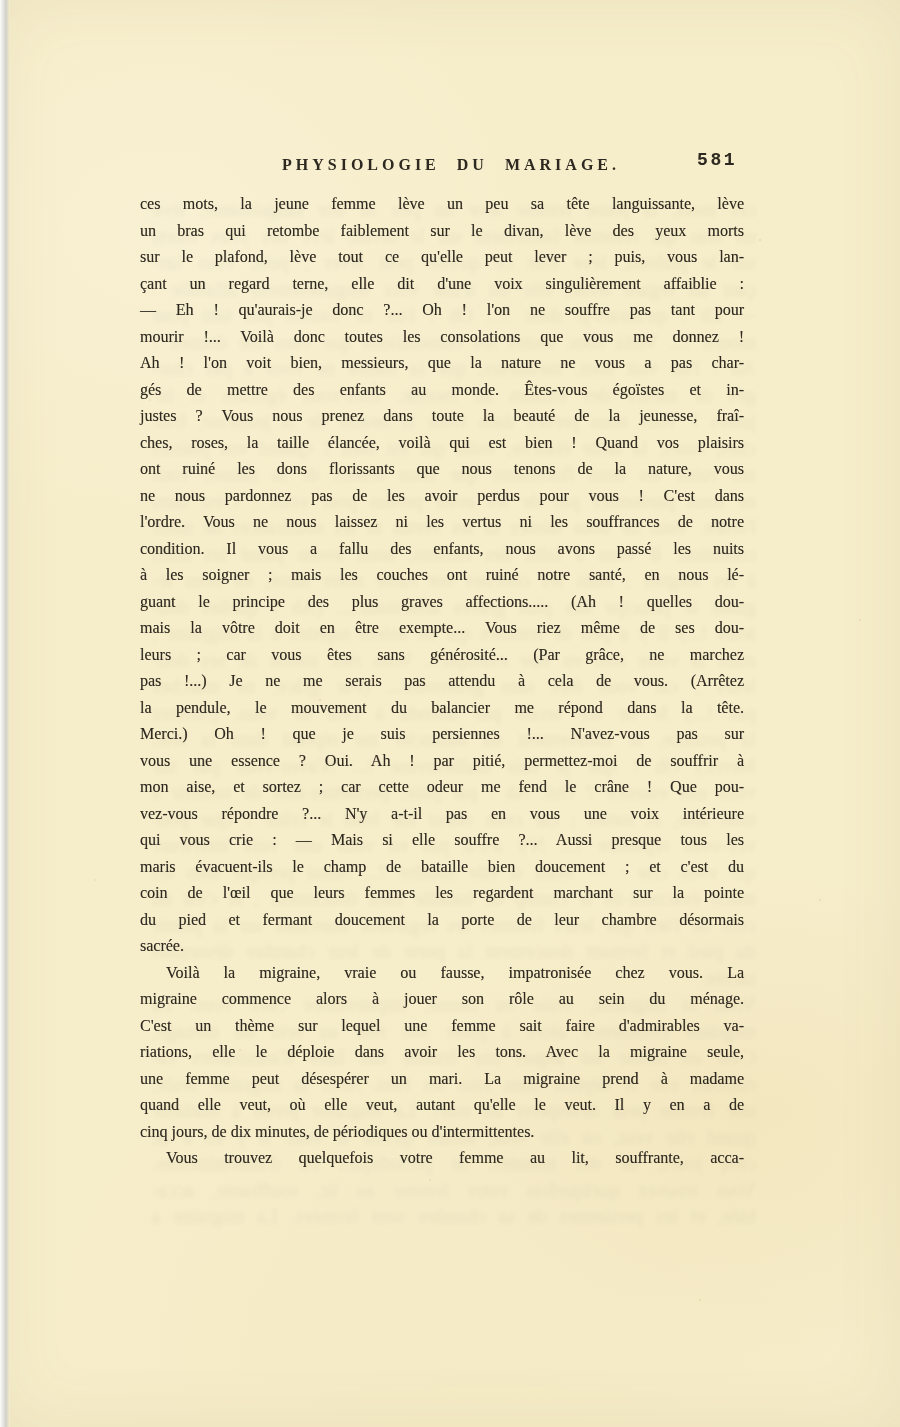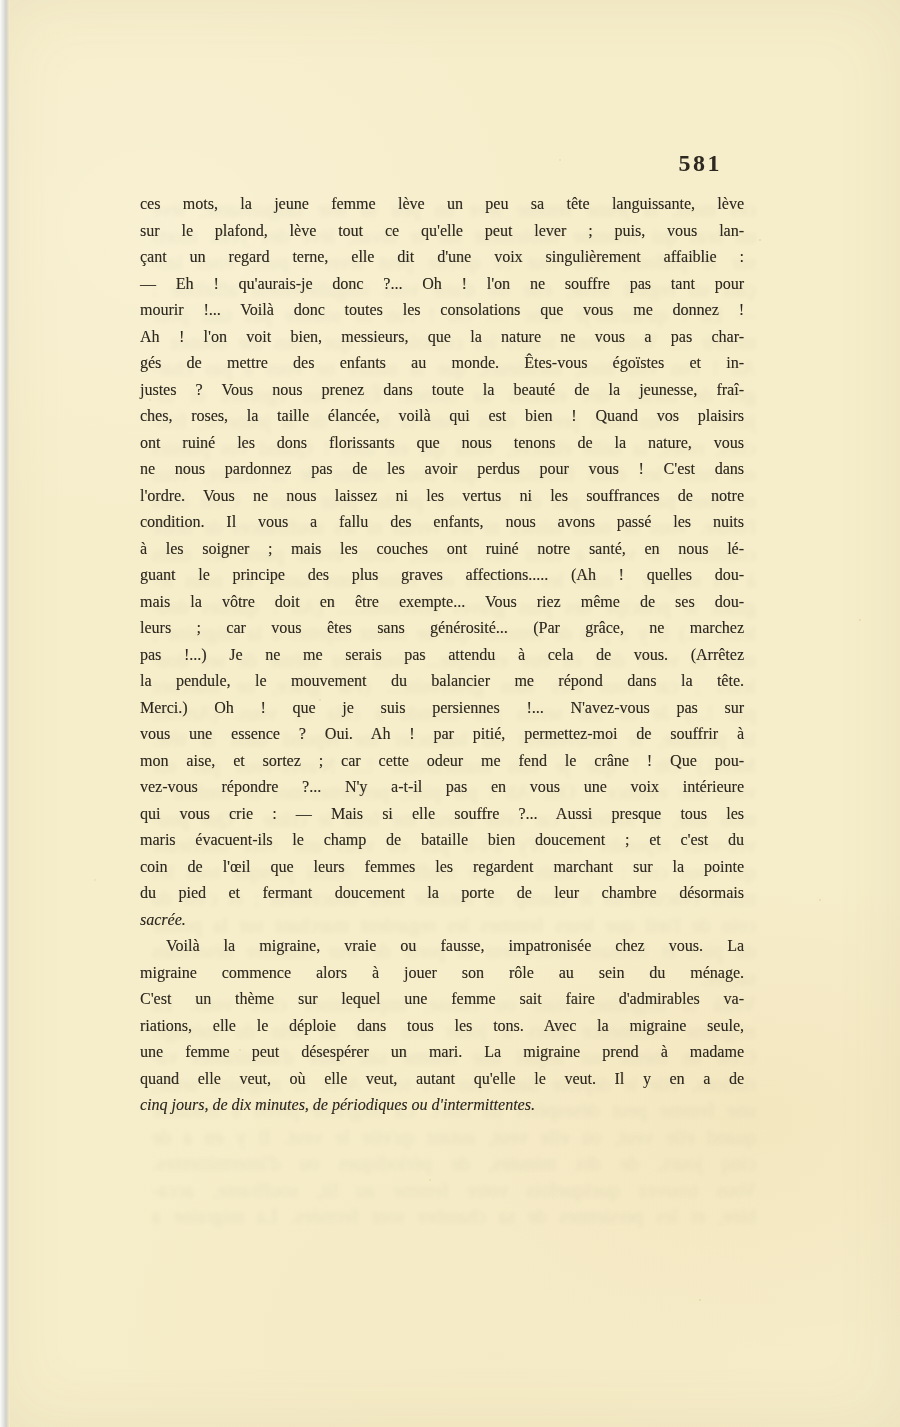--- a/index.html
+++ b/index.html
@@ -56,40 +56,41 @@
     left: 18px; right: 0; top: 3px;
     text-align: center;
     font-size: 16px;
     font-weight: 700;
     letter-spacing: 4px;
     word-spacing: 9px;
     white-space: nowrap;
   }
   .folio {
     position: absolute;
-    right: 22px; top: -3px;
-    font-size: 24px;
+    right: 7px; top: -3px;
+    font-size: 18px;
     font-weight: 700;
     letter-spacing: 2.5px;
+    font-family: Liberation Mono, monospace;
   }
   .text-block {
     position: absolute;
     top: 191px; left: 140px;
     width: 604px;
     z-index: 2;
   }
   .line {
     font-size: 16px;
     line-height: 26.5px;
     height: 26.5px;
     text-align: justify;
     text-align-last: justify;
     text-shadow: 0.3px 0.3px 0 rgba(40, 30, 20, 0.35);
   }
-  .line.last { text-align-last: left; font-style: italic; }
+  .line.last { text-align-last: left; }
   .line.indent { text-indent: 26px; }
   
   .ghost {
     position: absolute;
     top: 196px; left: 152px;
     width: 604px;
     transform: scaleX(-1);
     filter: blur(2.2px);
     opacity: 0.07;
     color: #4e5a4c;
@@ -148,25 +149,27 @@
       <div>C'est un thème sur lequel une femme sait faire d'admirables va-</div>
       <div>riations, elle le déploie dans tous les tons. Avec la migraine seule,</div>
       <div>une femme peut désespérer un mari. La migraine prend à madame</div>
       <div>quand elle veut, où elle veut, autant qu'elle le veut. Il y en a de</div>
       <div>cinq jours, de dix minutes, de périodiques ou d'intermittentes.</div>
       <div>Vous trouvez quelquefois votre femme au lit, souffrante, acca-</div>
       <div>blée, et les persiennes de sa chambre sont fermées. La migraine a</div>
     </div>
 
   <div class="running-head-row">
+    <div class="running-head">PHYSIOLOGIE DU MARIAGE.</div>
     <div class="folio">581</div>
   </div>
 
   <div class="text-block">
     <div class="line">ces mots, la jeune femme lève un peu sa tête languissante, lève</div>
+    <div class="line">un bras qui retombe faiblement sur le divan, lève des yeux morts</div>
     <div class="line">sur le plafond, lève tout ce qu'elle peut lever ; puis, vous lan-</div>
     <div class="line">çant un regard terne, elle dit d'une voix singulièrement affaiblie :</div>
     <div class="line">— Eh ! qu'aurais-je donc ?... Oh ! l'on ne souffre pas tant pour</div>
     <div class="line">mourir !... Voilà donc toutes les consolations que vous me donnez !</div>
     <div class="line">Ah ! l'on voit bien, messieurs, que la nature ne vous a pas char-</div>
     <div class="line">gés de mettre des enfants au monde. Êtes-vous égoïstes et in-</div>
     <div class="line">justes ? Vous nous prenez dans toute la beauté de la jeunesse, fraî-</div>
     <div class="line">ches, roses, la taille élancée, voilà qui est bien ! Quand vos plaisirs</div>
     <div class="line">ont ruiné les dons florissants que nous tenons de la nature, vous</div>
     <div class="line">ne nous pardonnez pas de les avoir perdus pour vous ! C'est dans</div>
@@ -183,19 +186,20 @@
     <div class="line">mon aise, et sortez ; car cette odeur me fend le crâne ! Que pou-</div>
     <div class="line">vez-vous répondre ?... N'y a-t-il pas en vous une voix intérieure</div>
     <div class="line">qui vous crie : — Mais si elle souffre ?... Aussi presque tous les</div>
     <div class="line">maris évacuent-ils le champ de bataille bien doucement ; et c'est du</div>
     <div class="line">coin de l'œil que leurs femmes les regardent marchant sur la pointe</div>
     <div class="line">du pied et fermant doucement la porte de leur chambre désormais</div>
     <div class="line last">sacrée.</div>
     <div class="line indent">Voilà la migraine, vraie ou fausse, impatronisée chez vous. La</div>
     <div class="line">migraine commence alors à jouer son rôle au sein du ménage.</div>
     <div class="line">C'est un thème sur lequel une femme sait faire d'admirables va-</div>
-    <div class="line">riations, elle le déploie dans tous les tons. Avec la migraine seule,</div>
+    <div class="line">riations, elle le déploie dans avoir les tons. Avec la migraine seule,</div>
     <div class="line">une femme peut désespérer un mari. La migraine prend à madame</div>
     <div class="line">quand elle veut, où elle veut, autant qu'elle le veut. Il y en a de</div>
     <div class="line last">cinq jours, de dix minutes, de périodiques ou d'intermittentes.</div>
+    <div class="line indent">Vous trouvez quelquefois votre femme au lit, souffrante, acca-</div>
   </div>
 
 </div>
 
 </body></html>

